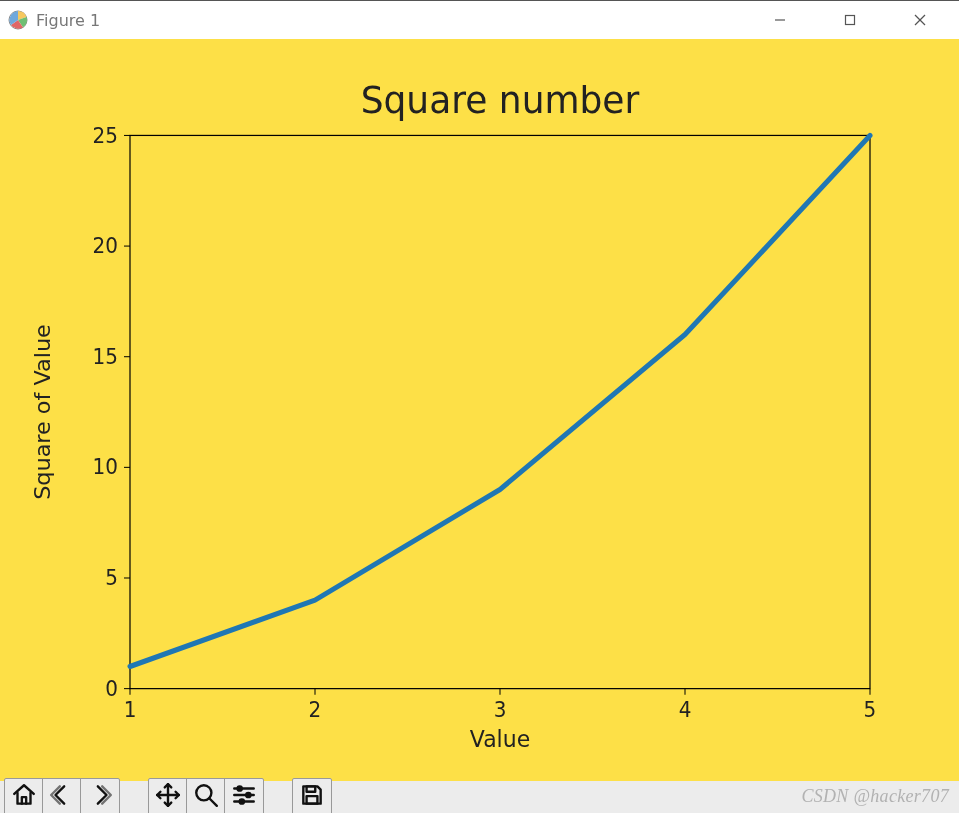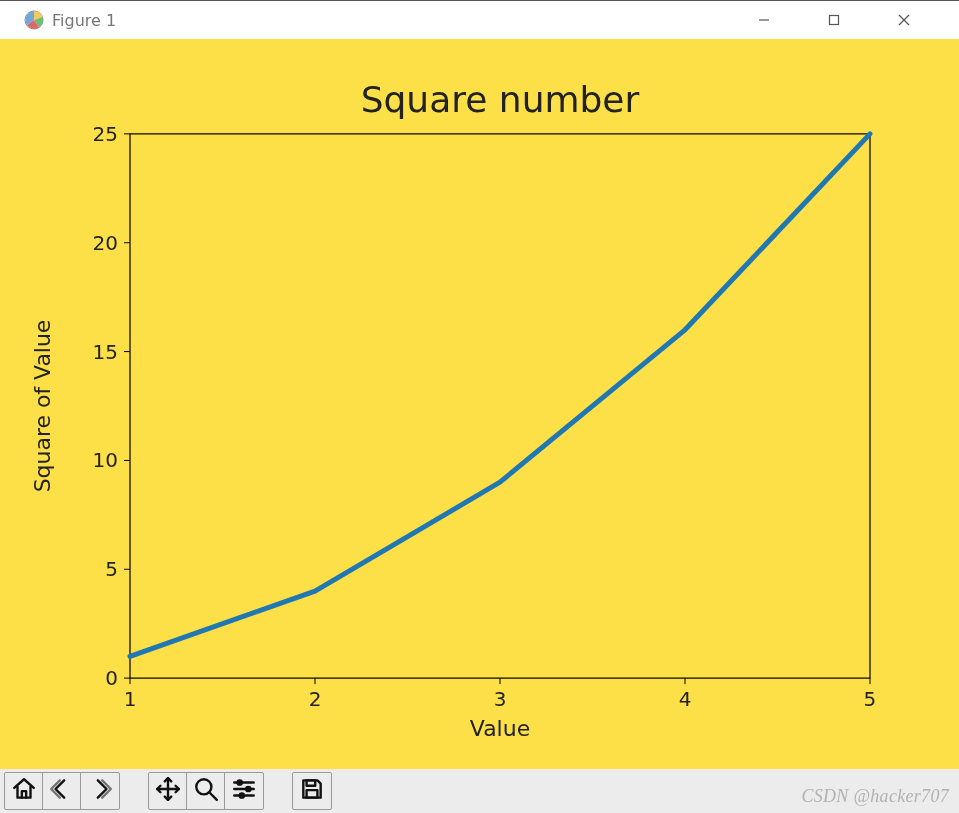--- a/index.html
+++ b/index.html
@@ -1,29 +1,29 @@
 <!DOCTYPE html>
 <html><head>
   <meta charset="utf-8">
   <style>
     * { box-sizing: border-box; margin: 0; padding: 0; }
     html, body { width: 959px; height: 813px; overflow: hidden; font-family: "Segoe UI", "DejaVu Sans", Arial, sans-serif; background: #fff; }
     .window { width: 959px; height: 813px; display: flex; flex-direction: column; border-top: 1px solid #555; }
     
-    .titlebar { height: 38px; display: flex; align-items: center; padding: 0 20px; color: #777; font-size: 16px; }
+    .titlebar { height: 38px; display: flex; align-items: center; padding: 0 4px; color: #777; font-size: 16px; }
     .titlebar .app-icon { width: 20px; height: 20px; margin: 0 8px 0 4px; }
     .titlebar .title-text { flex: 0 0 auto; }
     .titlebar .spacer { flex: 1 1 auto; }
     .winbtn { width: 70px; height: 38px; display: flex; align-items: center; justify-content: center; color: #666; }
     .winbtn svg { width: 14px; height: 14px; }
     
     .plot-wrap { flex: 1 1 auto; position: relative; background: #fde047; }
     .plot-svg { position: absolute; inset: 0; width: 100%; height: 100%; }
     
-    .toolbar { height: 44px; background: #ececec; display: flex; align-items: center; padding: 2px 4px; gap: 8px; position: relative; }
+    .toolbar { height: 32px; background: #ececec; display: flex; align-items: center; padding: 2px 4px; gap: 8px; position: relative; }
     .tb-group { display: flex; border: 1px solid #999; border-radius: 2px; background: #ececec; }
     .tb-sep { width: 12px; }
     .tb-btn { width: 38px; height: 36px; display: flex; align-items: center; justify-content: center; border-right: 1px solid #999; }
     .tb-btn:last-child { border-right: none; }
     .tb-btn svg { width: 26px; height: 26px; stroke: #111; fill: none; stroke-width: 2.2; stroke-linecap: round; stroke-linejoin: round; }
     .watermark { position: absolute; right: 10px; bottom: 6px; color: rgba(120,120,120,0.5); font-size: 18px; font-style: italic; font-family: Georgia, "Times New Roman", serif; letter-spacing: .3px; pointer-events: none; }
     
     .chart-title { font-size: 36px; fill: #222; text-anchor: middle; }
     .axis-label-y { font-size: 22px; fill: #222; text-anchor: middle; }
     .axis-label-x { font-size: 22px; fill: #222; text-anchor: middle; }

